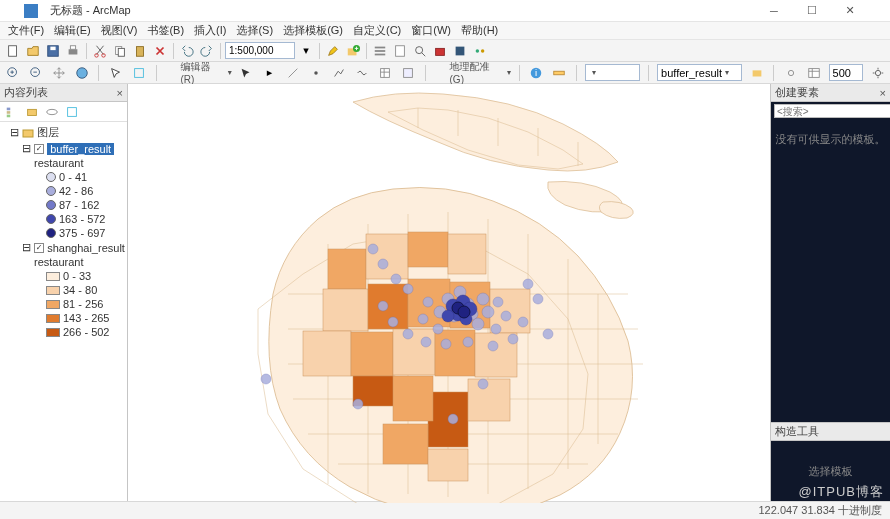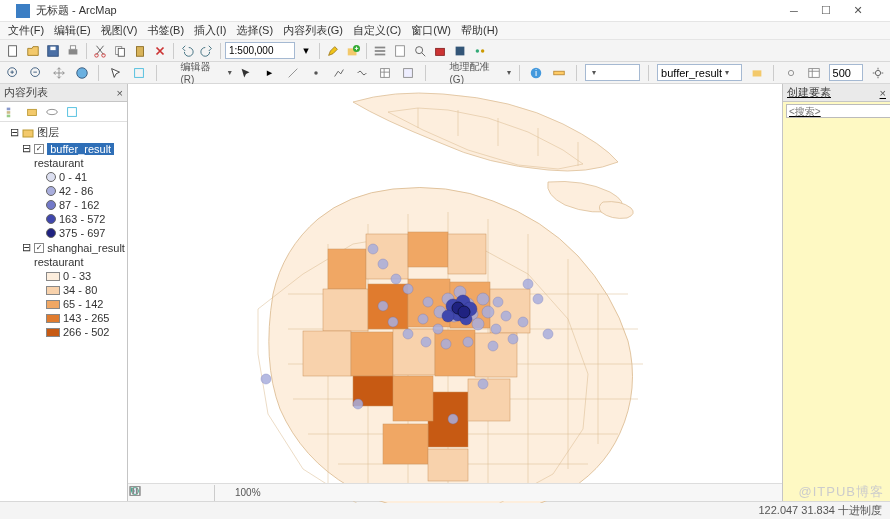--- a/index.html
+++ b/index.html
@@ -1,17 +1,17 @@
 <!DOCTYPE html>
 <html><head>
 <meta charset="utf-8">
 <style>
 *{box-sizing:border-box;margin:0;padding:0;font-family:"Microsoft YaHei",Tahoma,sans-serif;font-size:11px;}
 body{background:#fff;width:890px;height:519px;overflow:hidden;position:relative;}
-.titlebar{height:22px;background:#fff;display:flex;align-items:center;padding:0 16px;border-bottom:1px solid #e5e5e5;}
+.titlebar{height:22px;background:#fff;display:flex;align-items:center;padding:0 24px;border-bottom:1px solid #e5e5e5;gap:6px;}
 .titlebar .ticon{width:14px;height:14px;background:#3b7ec4;margin-right:6px;}
 .titlebar .title{flex:1;color:#333;}
 .titlebar .wbtn{width:32px;height:20px;display:flex;align-items:center;justify-content:center;color:#555;}
 .menubar{height:18px;display:flex;align-items:center;padding:0 4px;gap:2px;background:#f7f7f7;border-bottom:1px solid #e5e5e5;}
 .menubar span{padding:1px 4px;color:#333;cursor:default;}
 .toolbar{height:22px;display:flex;align-items:center;padding:0 4px;gap:2px;background:#f4f4f4;border-bottom:1px solid #d8d8d8;}
 .tb-row2{height:22px;display:flex;align-items:center;padding:0 4px;gap:6px;background:#f4f4f4;border-bottom:1px solid #d8d8d8;}
 .ticon-btn{width:18px;height:18px;display:flex;align-items:center;justify-content:center;border:1px solid transparent;}
 .ticon-btn svg{width:14px;height:14px;}
 .sep{width:1px;height:16px;background:#ccc;margin:0 2px;}
@@ -27,21 +27,21 @@
 .toc-body{flex:1;overflow:auto;padding:2px 2px;font-size:10px;color:#333;}
 .tree-row{display:flex;align-items:center;gap:3px;padding:1px 0;white-space:nowrap;}
 .ind1{padding-left:8px;}.ind2{padding-left:20px;}.ind3{padding-left:32px;}.ind4{padding-left:44px;}
 .cb{width:10px;height:10px;border:1px solid #888;background:#fff;display:inline-flex;align-items:center;justify-content:center;font-size:8px;}
 .sel{background:#2f6fb7;color:#fff;padding:0 3px;}
 .swatch{width:14px;height:9px;border:1px solid #888;display:inline-block;}
 .circ{width:10px;height:10px;border-radius:50%;display:inline-block;border:1px solid #666;}
 .mapview{flex:1;position:relative;background:#fff;}
 .mapview svg{position:absolute;top:0;left:0;}
 .map-bottom{position:absolute;bottom:0;left:0;height:18px;display:flex;align-items:center;gap:2px;padding:0 4px;background:#f7f7f7;border-top:1px solid #ddd;width:100%;}
-.right-panel{width:108px;background:#fef9c3;border-left:1px solid #c5c5c5;display:flex;flex-direction:column;text-decoration:underline;}
+.right-panel{width:120px;background:#0f172a;border-left:1px solid #c5c5c5;display:flex;flex-direction:column;}
 .rp-search{height:18px;display:flex;align-items:flex-end;padding:2px 3px;gap:2px;}
 .rp-search input{flex:1;height:14px;border:1px solid #bbb;font-size:10px;padding:0 2px;}
 .rp-body{flex:1;display:flex;align-items:flex-start;justify-content:center;padding-top:12px;font-size:10px;color:#888;}
 .rp-sec{border-top:1px solid #c5c5c5;}
 .rp-sec .panel-hdr{background:#eaeaea;}
 .rp-tool-body{height:60px;display:flex;align-items:center;justify-content:center;font-size:10px;color:#888;}
 .statusbar{height:18px;background:#f4f4f4;border-top:1px solid #d8d8d8;display:flex;align-items:center;justify-content:flex-end;padding:0 8px;gap:8px;font-size:10px;color:#555;}
 .watermark{position:absolute;right:6px;bottom:18px;color:#ccc;font-size:13px;letter-spacing:1px;pointer-events:none;}
 </style>
 </head>
@@ -55,21 +55,21 @@
   <div class="wbtn">✕</div>
 </div>
 
 <div class="menubar">
   <span>文件(F)</span>
   <span>编辑(E)</span>
   <span>视图(V)</span>
   <span>书签(B)</span>
   <span>插入(I)</span>
   <span>选择(S)</span>
-  <span>内容列表(G)</span>
+  <span>选择模板(G)</span>
   <span>自定义(C)</span>
   <span>窗口(W)</span>
   <span>帮助(H)</span>
 </div>
 
 <div class="toolbar">
   <div class="ticon-btn">
       <svg viewBox="0 0 16 16">
         <rect x="3" y="2" width="9" height="12" fill="#fff" stroke="#555"></rect>
       </svg>
@@ -387,21 +387,21 @@
       <div class="tree-row ind4">
           <span class="swatch" style="background:#fdeedd"></span>
           <span>0 - 33</span>
         </div>
       <div class="tree-row ind4">
           <span class="swatch" style="background:#f8d2ac"></span>
           <span>34 - 80</span>
         </div>
       <div class="tree-row ind4">
           <span class="swatch" style="background:#f0a764"></span>
-          <span>65 - 142</span>
+          <span>81 - 256</span>
         </div>
       <div class="tree-row ind4">
           <span class="swatch" style="background:#e07b2e"></span>
           <span>143 - 265</span>
         </div>
       <div class="tree-row ind4">
           <span class="swatch" style="background:#c75a13"></span>
           <span>266 - 502</span>
         </div>
     </div>
@@ -489,58 +489,42 @@
           <circle cx="330" cy="230" r="7"></circle>
         <circle cx="342" cy="225" r="7"></circle>
           <circle cx="320" cy="232" r="6"></circle>
           <circle cx="338" cy="235" r="6"></circle>
       </g>
       <g fill="#1f2280" stroke="#101348">
         <circle cx="330" cy="224" r="6"></circle>
           <circle cx="336" cy="228" r="6"></circle>
       </g>
     </svg>
-    <div class="map-bottom">
-      <div class="ticon-btn">
-          <svg viewBox="0 0 16 16">
-            <rect x="2" y="3" width="12" height="10" fill="#fff" stroke="#888"></rect>
-          </svg>
-        </div>
-      <div class="ticon-btn">
-          <svg viewBox="0 0 16 16">
-            <rect x="3" y="3" width="10" height="10" fill="#fff" stroke="#888"></rect>
-            <rect x="5" y="5" width="6" height="6" fill="#eef"></rect>
-          </svg>
-        </div>
-      <div class="ticon-btn">
-          <svg viewBox="0 0 16 16">
-            <path d="M4 8a4 4 0 108 0 4 4 0 00-8 0" fill="none" stroke="#3a8"></path>
-            <path d="M4 4l0 4 4 0" fill="none" stroke="#3a8"></path>
-          </svg>
-        </div>
-      <div class="ticon-btn">
-          <svg viewBox="0 0 16 16">
-            <rect x="5" y="4" width="2" height="8" fill="#888"></rect>
-            <rect x="9" y="4" width="2" height="8" fill="#888"></rect>
-          </svg>
-        </div>
-      <div class="sep"></div>
-      <span class="label-sm">100%</span>
-    </div>
   </div>
 
   <div class="right-panel">
     <div class="panel-hdr">
       <span>创建要素</span>
       <span class="x">×</span>
     </div>
     <div class="rp-search">
       <input placeholder="&lt;搜索&gt;" style="">
 
     </div>
+    <div class="rp-body">
+      <span>没有可供显示的模板。</span>
+    </div>
+    <div class="rp-sec">
+      <div class="panel-hdr">
+        <span>构造工具</span>
+      </div>
+      <div class="rp-tool-body">
+        <span>选择模板</span>
+      </div>
+    </div>
   </div>
 </div>
 
 <div class="statusbar">
   <span>122.047  31.834 十进制度</span>
 </div>
 
 <div class="watermark">@ITPUB博客</div>
 
 </body></html>

